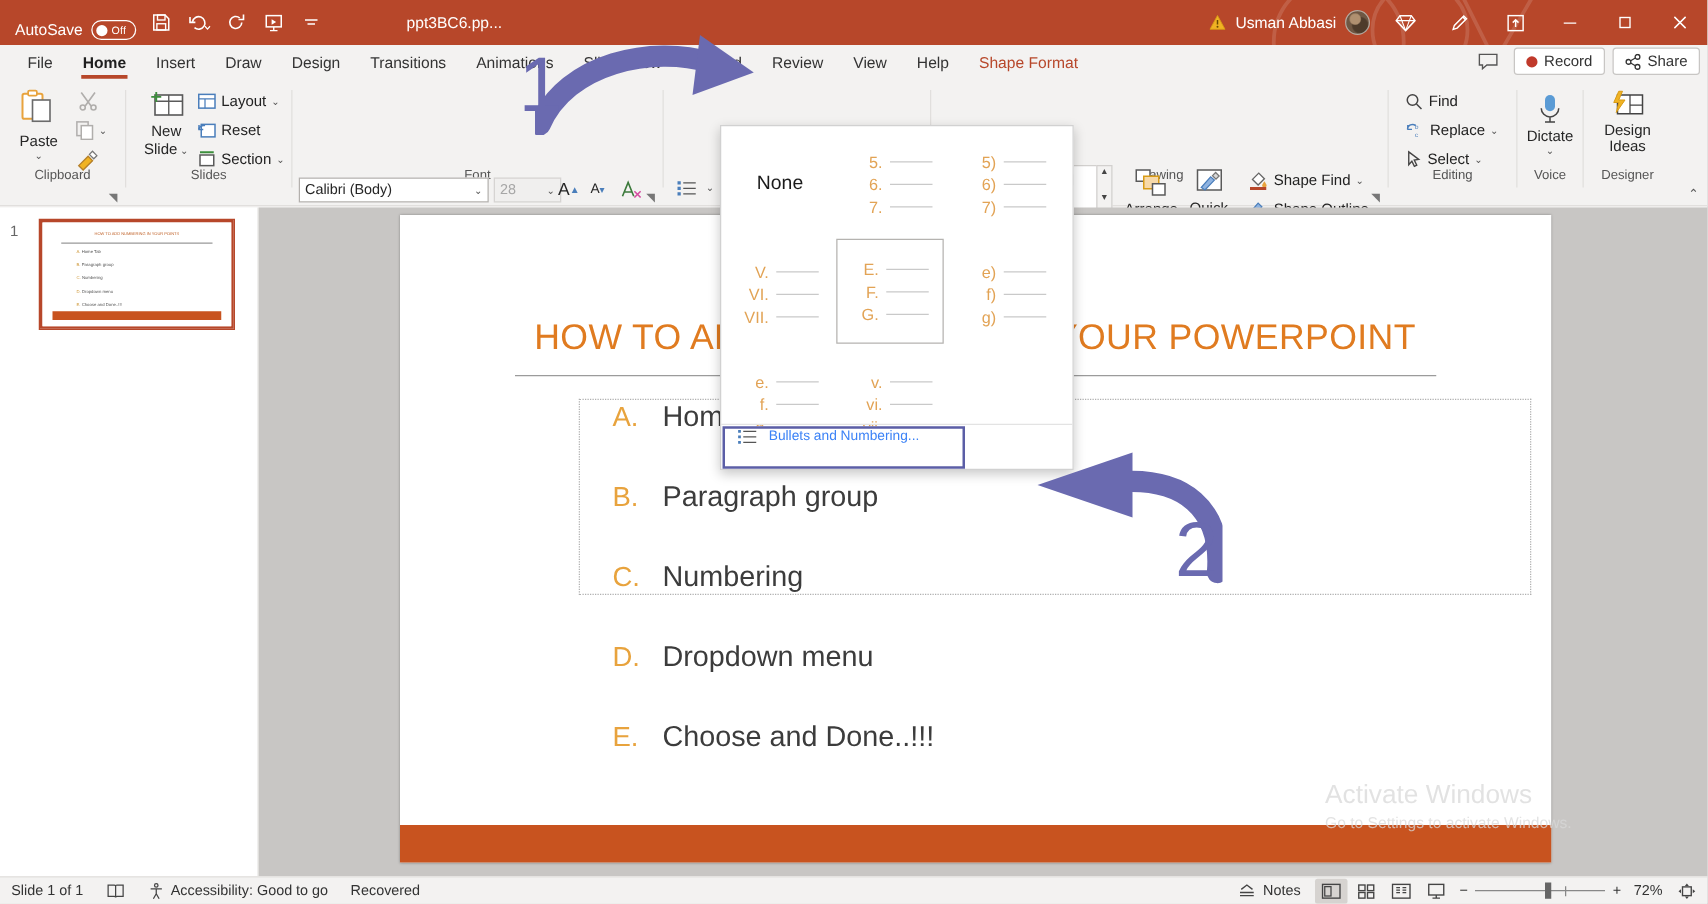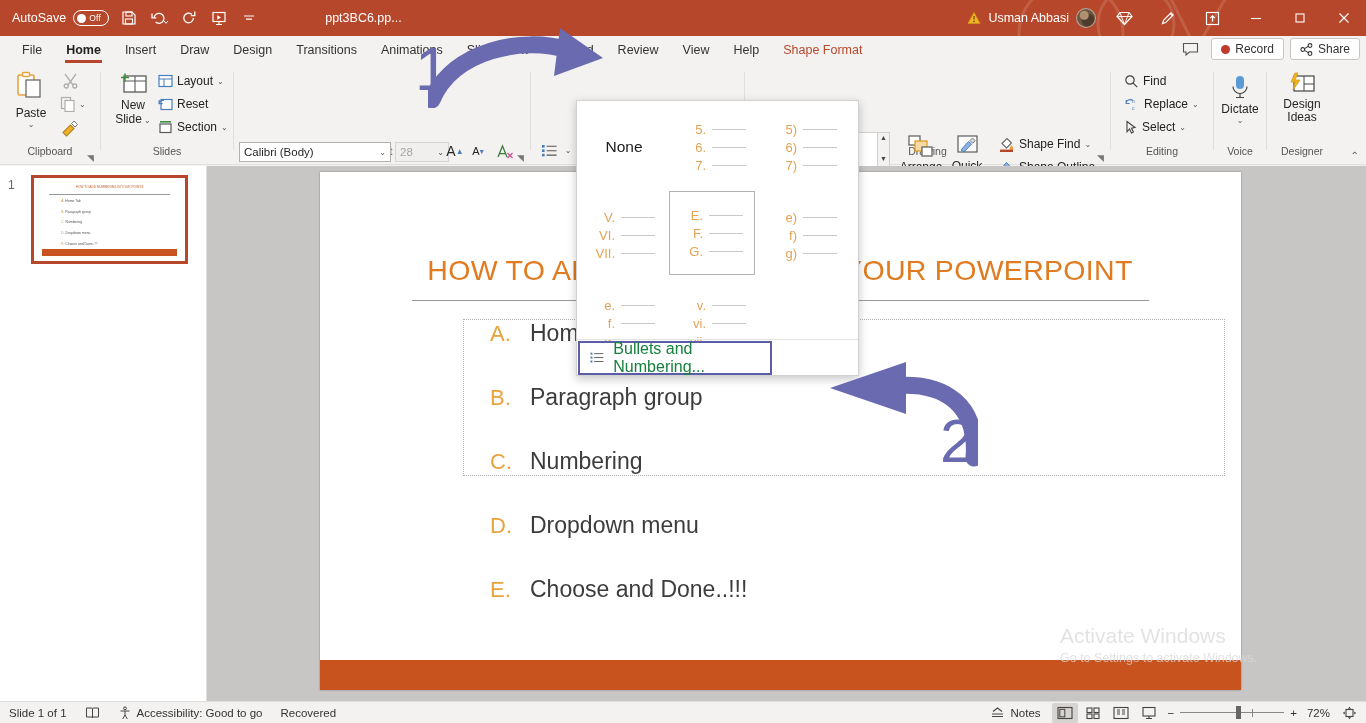--- a/index.html
+++ b/index.html
@@ -11,21 +11,21 @@
     color:#262626;
     -webkit-font-smoothing:antialiased;
   }
   .app { position:relative; width:1366px; height:723px; }
 
   
   .titlebar {
     position:absolute; left:0; top:0; width:1366px; height:36px;
     background:#b7472a; color:#fff; display:flex; align-items:center;
   }
-  .tb-left { display:flex; align-items:center; gap:2px; padding-left:8px; }
+  .tb-left { display:flex; align-items:flex-end; gap:2px; padding-left:8px; }
   .autosave { display:flex; align-items:center; gap:7px; font-size:12.5px; color:#fff; padding:0 4px; }
   .toggle {
     width:36px; height:16px; border-radius:9px; border:1.2px solid #ffffff;
     display:flex; align-items:center; gap:3px; padding:0 3px; position:relative;
   }
   .toggle .knob { width:9px; height:9px; border-radius:50%; background:#fff; }
   .toggle .lbl { font-size:8.5px; letter-spacing:.2px; }
   .qat-btn {
     width:28px; height:28px; display:flex; align-items:center; justify-content:center;
     border-radius:3px; color:#fff;
@@ -69,21 +69,21 @@
   .cmt-btn { border:none; background:transparent; padding:3px 6px; }
   .rec-dot { width:9px; height:9px; border-radius:50%; background:#c0392b; display:inline-block; }
 
   
   .ribbon {
     position:absolute; left:0; top:64px; width:1366px; height:101px;
     background:#f3f2f1; border-bottom:1px solid #e1dfdd;
   }
   .rgroup { position:absolute; top:0; height:101px; }
   .rgroup .glabel {
-    position:absolute; bottom:8px; left:0; width:100%; text-align:center;
+    position:absolute; bottom:19px; left:0; width:100%; text-align:center;
     font-size:10.5px; color:#555;
   }
   .sep { position:absolute; top:8px; width:1px; height:78px; background:#e1dfdd; }
   .dialog-launcher { position:absolute; bottom:2px; font-size:9px; color:#777; }
   .ico { display:flex; align-items:center; justify-content:center; }
   .small-btn {
     display:flex; align-items:center; gap:4px; font-size:12px; color:#222;
     padding:2px 3px; border-radius:2px; white-space:nowrap;
   }
   .chev { font-size:8px; color:#555; }
@@ -198,22 +198,22 @@
   .num-cell .none-lbl { font-size:15.5px; color:#1b1b1b; }
   .num-line { display:flex; align-items:center; gap:6px; width:62px; }
   .num-lbl { font-size:13px; color:#e2a355; width:22px; text-align:right; line-height:1; }
   .num-dash { flex:1; height:1px; background:#c9c9c9; }
   .dd-footer {
     position:absolute; left:0; bottom:0; width:100%; height:36px;
     border-top:1px solid #e3e3e3; display:flex; align-items:center;
   }
   .dd-footer-btn {
     position:absolute; left:1px; top:1px; width:194px; height:34px;
-    border:2px solid #5b5ea6; display:flex; align-items:center; gap:9px; padding-left:10px;
-    font-size:16px; color:#15803d; background:#fff;
+    border:2px solid #5b5ea6; display:flex; align-items:flex-start; gap:9px; padding-left:10px;
+    font-size:11px; color:#3b82f6; background:#fff;
   }
 
   
   .anno { position:absolute; z-index:60; pointer-events:none; }
   .anno-num { font-size:62px; color:#6a6ab0; font-family:"Liberation Sans", sans-serif; line-height:1; }
   .anno-1 { left:415px; top:38px; }
   .anno-2 { left:940px; top:410px; }
 </style>
 </head>
 <body>

